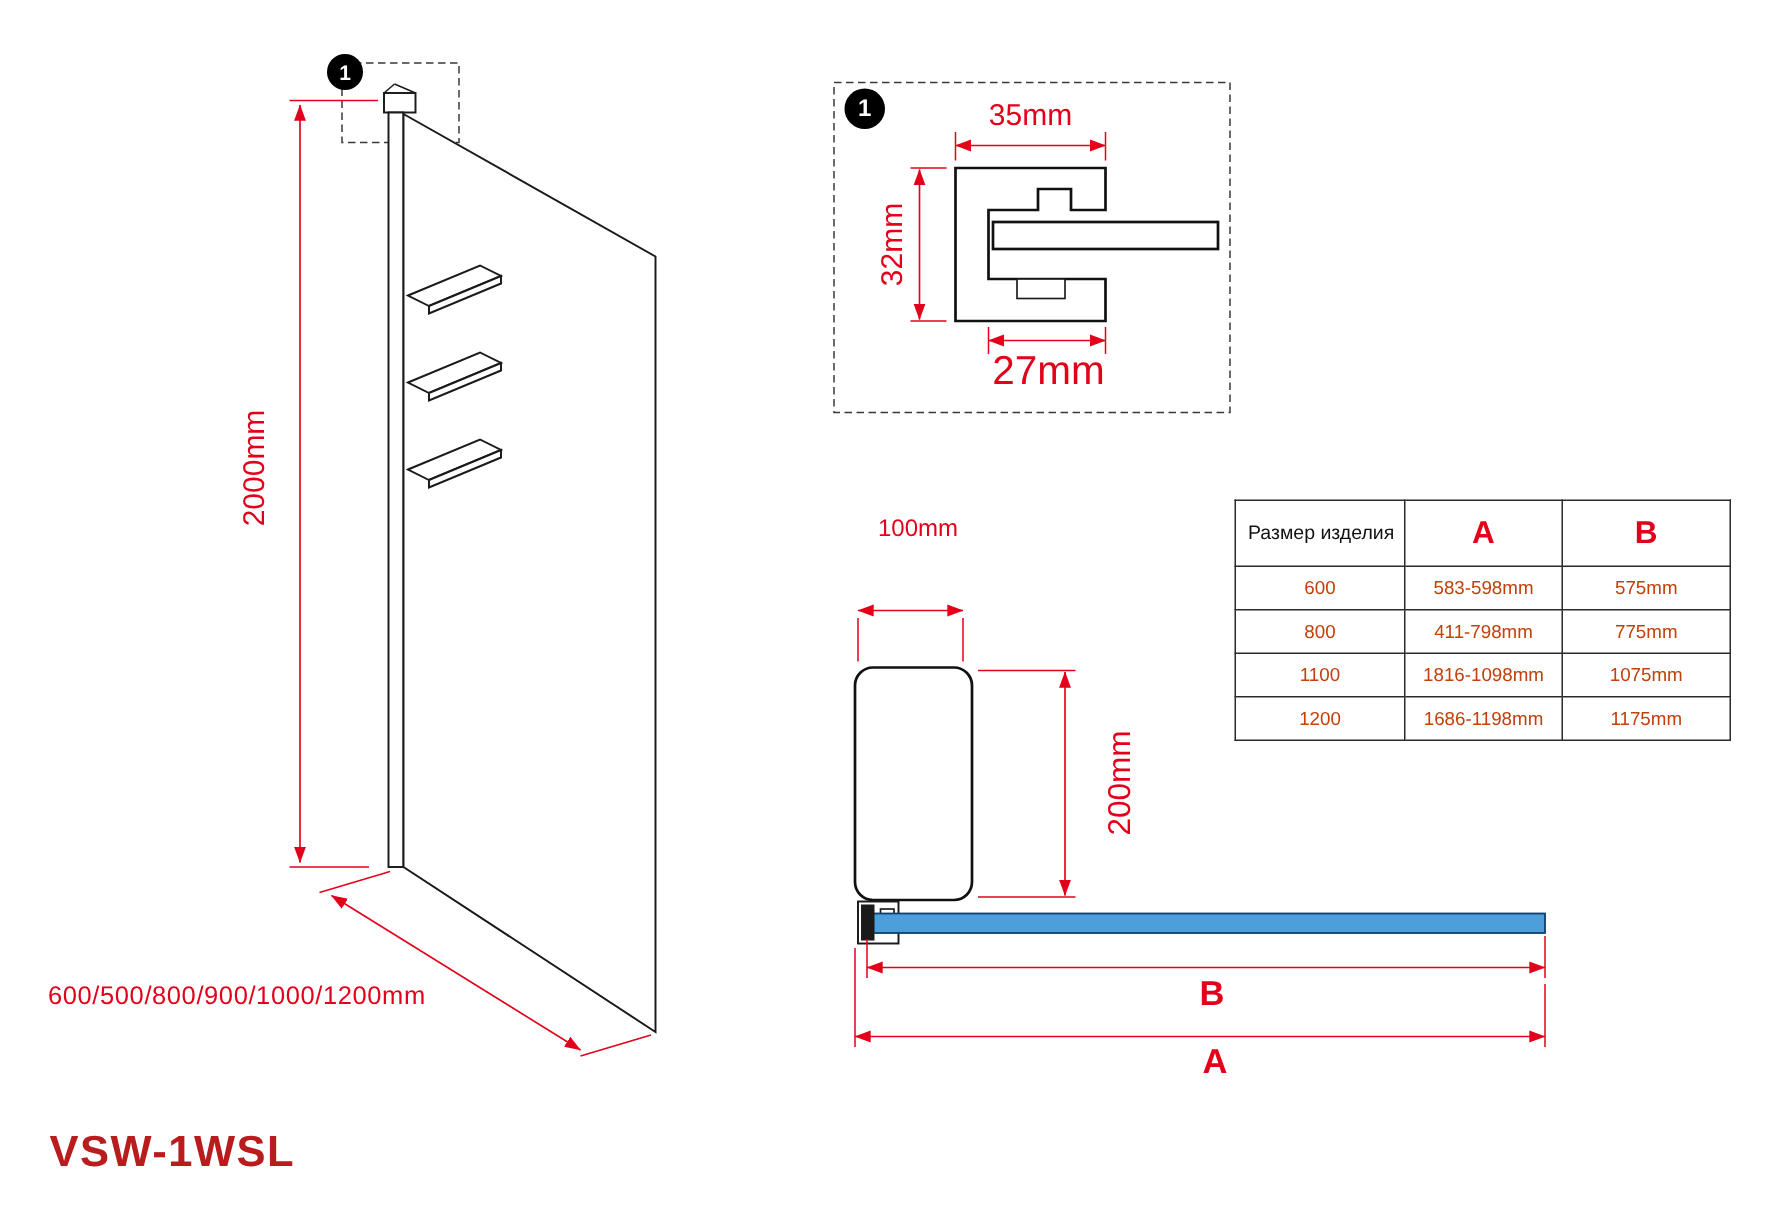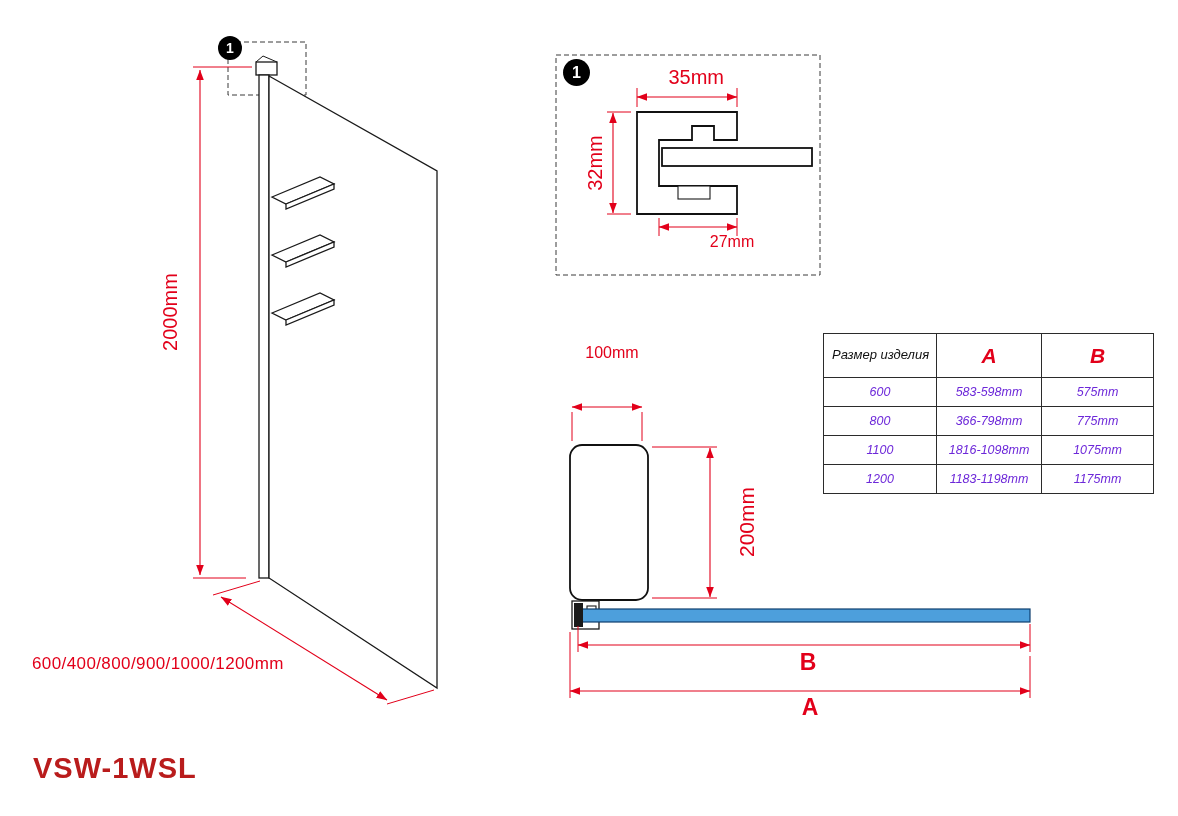--- a/index.html
+++ b/index.html
@@ -15,22 +15,22 @@
   .ext{stroke:#e2001a;stroke-width:1;fill:none;}
   .glass{fill:#4d9fdc;stroke:#0e3f6e;stroke-width:1.2;}
   
   .lbl{position:absolute;color:#e2001a;line-height:1.1;white-space:nowrap;}
   .center{text-align:center;}
   .bold{font-weight:bold;}
   .rot{transform:rotate(-90deg);}
   .callout{position:absolute;background:#000;color:#fff;border-radius:50%;text-align:center;font-weight:bold;}
   .model{position:absolute;font-weight:bold;color:#b91c1c;letter-spacing:1px;}
   
-  .size-table{position:absolute;border-collapse:collapse;table-layout:fixed;background:#fff;font-style:italic;}
-  .size-table th,.size-table td{border:1px solid #2b2b2b;text-align:center;vertical-align:middle;color:#6d28d9;}
+  .size-table{position:absolute;border-collapse:collapse;table-layout:fixed;background:#fff;}
+  .size-table th,.size-table td{border:1px solid #2b2b2b;text-align:center;vertical-align:middle;color:#c2410c;}
   .size-table td{font-size:12.5px;height:26px;}
   .size-table .size-h{font-size:13px;font-weight:normal;text-align:left;padding-left:8px;line-height:1.3;color:#111;}
   .size-table .ab-h{font-size:21px;font-weight:bold;color:#e2001a;}
 </style>
 </head>
 <body>
 
 <div class="canvas">
 
   <svg width="1178" height="816" viewBox="0 0 1178 816">
@@ -111,25 +111,25 @@
       <line x1="570" y1="632" x2="570" y2="698" class="ext"></line>
       <line x1="1030" y1="656" x2="1030" y2="698" class="ext"></line>
       <line x1="570" y1="691" x2="1030" y2="691" class="dim" marker-start="url(#arw)" marker-end="url(#arw)"></line>
     </g>
   </svg>
 
   <div class="callout" style="left:218px;top:36px;width:24px;height:24px;line-height:24px;font-size:14px;">1</div>
   <div class="callout" style="left:563px;top:59px;width:27px;height:27px;line-height:27px;font-size:16px;">1</div>
 
   <div class="lbl rot center" style="left:116px;top:300px;width:110px;height:24px;font-size:20px;">2000mm</div>
-  <div class="lbl" style="left:32px;top:655px;font-size:17px;letter-spacing:.4px;">600/400/800/900/1000/1200mm</div>
+  <div class="lbl" style="left:32px;top:655px;font-size:17px;letter-spacing:.4px;">600/500/800/900/1000/1200mm</div>
 
-  <div class="lbl center" style="left:650px;top:66px;width:74px;font-size:20px;text-align:right;">35mm</div>
+  <div class="lbl center" style="left:650px;top:66px;width:74px;font-size:20px;">35mm</div>
   <div class="lbl rot center" style="left:559px;top:152px;width:72px;height:22px;font-size:20px;">32mm</div>
-  <div class="lbl center" style="left:693px;top:233px;width:78px;font-size:16px;">27mm</div>
+  <div class="lbl center" style="left:660px;top:233px;width:78px;font-size:27px;">27mm</div>
 
   <div class="lbl center" style="left:568px;top:344px;width:88px;font-size:16px;">100mm</div>
   <div class="lbl rot center" style="left:702px;top:510px;width:90px;height:24px;font-size:21px;">200mm</div>
   <div class="lbl center bold" style="left:786px;top:650px;width:44px;font-size:23px;">B</div>
   <div class="lbl center bold" style="left:788px;top:695px;width:44px;font-size:23px;">A</div>
 
   <table class="size-table" style="left:823px;top:333px;width:330px;">
     <colgroup>
         <col style="width:113px">
         <col style="width:105px">
@@ -143,31 +143,31 @@
       </tr>
     </thead>
     <tbody>
       <tr>
         <td>600</td>
         <td>583-598mm</td>
         <td>575mm</td>
       </tr>
       <tr>
         <td>800</td>
-        <td>366-798mm</td>
+        <td>411-798mm</td>
         <td>775mm</td>
       </tr>
       <tr>
         <td>1100</td>
         <td>1816-1098mm</td>
         <td>1075mm</td>
       </tr>
       <tr>
         <td>1200</td>
-        <td>1183-1198mm</td>
+        <td>1686-1198mm</td>
         <td>1175mm</td>
       </tr>
     </tbody>
   </table>
 
   <div class="model" style="left:33px;top:752px;font-size:29px;">VSW-1WSL</div>
 
 </div>
 
 </body></html>

